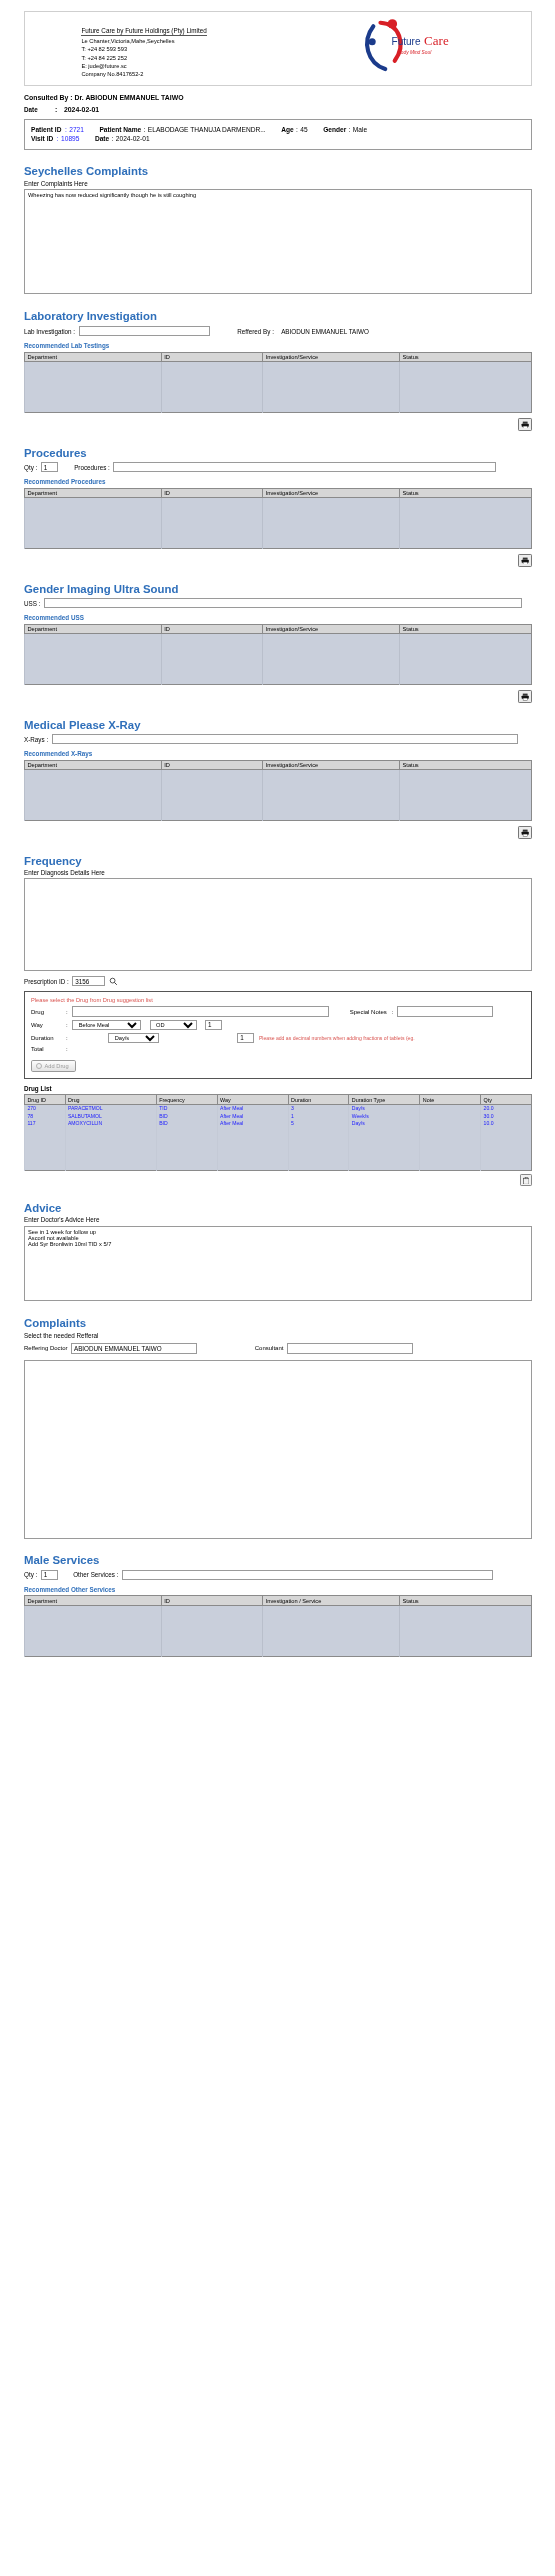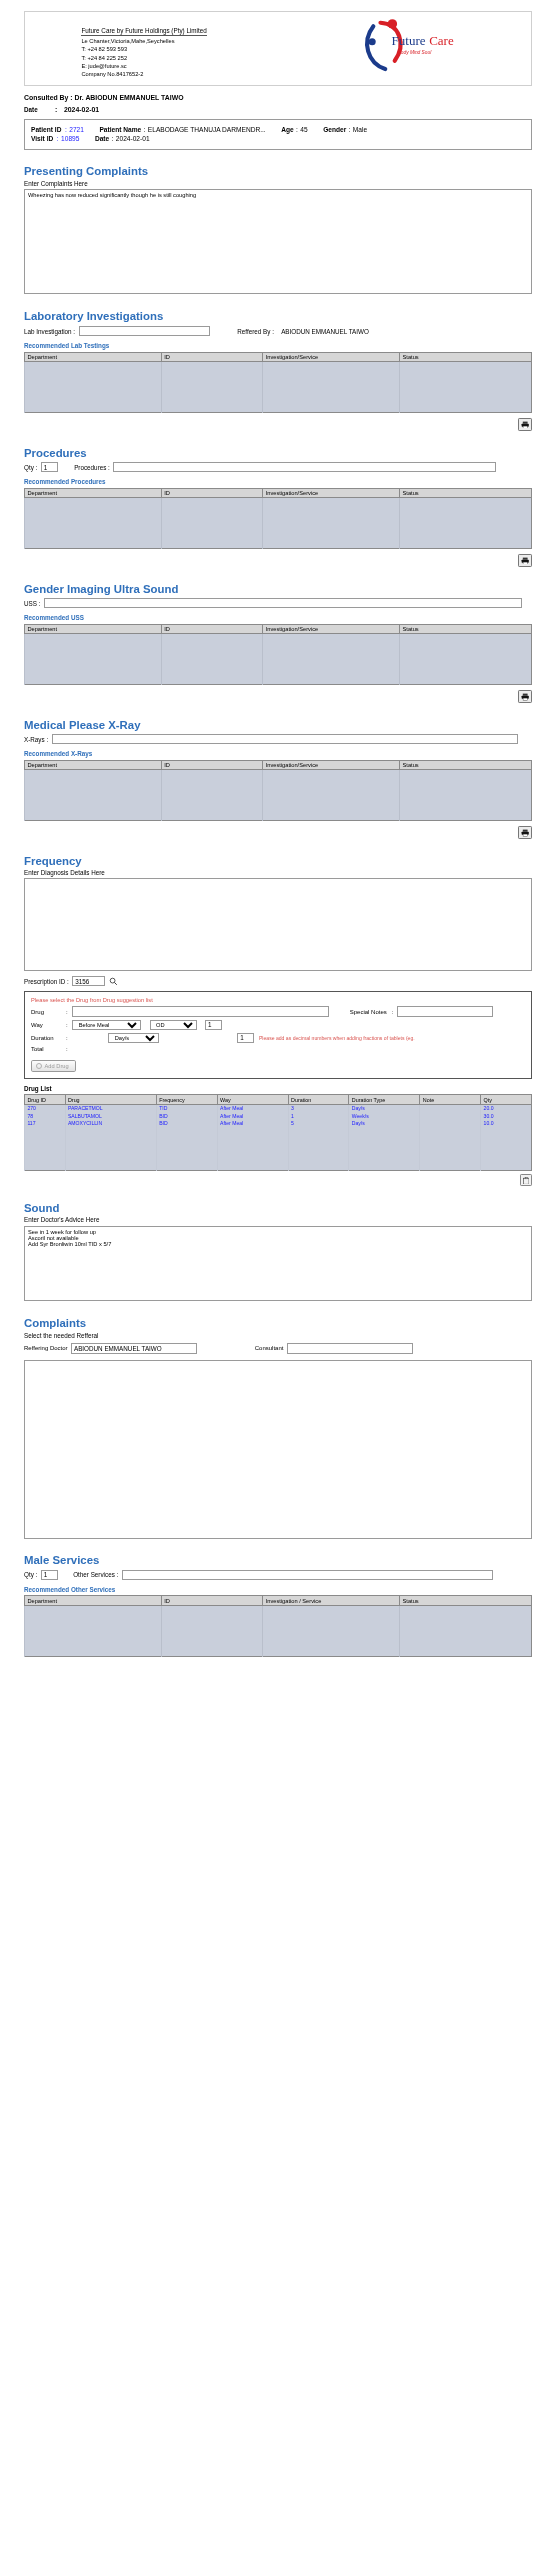--- a/index.html
+++ b/index.html
@@ -29,21 +29,21 @@
     border-bottom: 0.6px solid #555;
     padding-bottom: 0.6px;
     margin-bottom: 1.2px;
     display: inline-block;
   }
   .lh-left .addr { font-size: 5.7px; line-height: 1.45; }
   .lh-right { padding-right: 66px; position: relative; }
   .logo-wrap { position: relative; width: 102px; height: 57px; }
   .logo-svg { position: absolute; left: 0; top: 0; }
   .logo-text { position: absolute; left: 37px; top: 15.5px; }
-  .logo-future { font-size: 13px; color: #1b3b8b; font-family: Liberation Serif, serif; }
+  .logo-future { font-size: 10px; color: #1b3b8b; font-family: Liberation Sans, sans-serif; }
   .logo-care { font-size: 13px; color: #d81f26; font-family: "Liberation Serif", serif; margin-left: 3.6px;}
   .logo-tag { font-size: 4.8px; color: #d81f26; font-style: italic; margin-top: 1.2px; margin-left: 6px;}
 
   
   .consulted {
     margin-top: 8.4px;
     font-size: 6.9px;
     font-weight: bold;
   }
   .consulted .val { font-weight: bold; }
@@ -260,26 +260,26 @@
       <span class="v" style="margin-left:3.6px">:</span>
       <span class="v">10895</span>
       <span class="gap"></span>
       <span class="k">Date</span>
       <span class="vb">:</span>
       <span class="vb">2024-02-01</span>
     </div>
   </div>
 
   
-  <h2 class="sec">Presenting Complaints</h2>
+  <h2 class="sec">Seychelles Complaints</h2>
   <div class="sub">Enter Complaints Here</div>
   <textarea class="ta" rows="10" style="height: 105px;">Wheezing has now reduced significantly though he is still coughing</textarea>
 
   
-  <h2 class="sec">Laboratory  Investigations</h2>
+  <h2 class="sec">Laboratory  Investigation</h2>
   <div class="inline" style="margin-top:3.6px">
     <span class="lbl">Lab Investigation :</span>
     <input class="tf" style="width: 131px;" value="">
     <span class="lbl" style="margin-left:24px">Reffered By  :</span>
     <span class="lbl" style="margin-left:3.6px">ABIODUN EMMANUEL TAIWO</span>
   </div>
   <div class="bluesub">Recommended Lab Testings</div>
   <table class="grid">
     <thead>
       <tr>
@@ -538,21 +538,21 @@
   <div class="clip-row" style="margin-top:3.6px">
     <div class="clip-btn">
       <svg width="6.6" height="7.8" viewBox="0 0 11 13">
         <rect x="1" y="2" width="9" height="10" fill="none" stroke="#333" stroke-width="1"></rect>
         <rect x="3.5" y="0.5" width="4" height="2.5" fill="#ddd" stroke="#333" stroke-width="0.8"></rect>
       </svg>
     </div>
   </div>
 
   
-  <h2 class="sec">Sound</h2>
+  <h2 class="sec">Advice</h2>
   <div class="sub">Enter Doctor's Advice Here</div>
   <textarea class="ta" style="height: 75px;">See in 1 week for follow up
 Ascoril not available
 Add Syr Bronliwin 10ml TID x 5/7</textarea>
 
   
   <h2 class="sec">Complaints</h2>
   <div class="sub">Select the needed Refferal</div>
   <div class="inline" style="margin-top:4.8px">
     <span class="small-lbl">Reffering Doctor</span>

